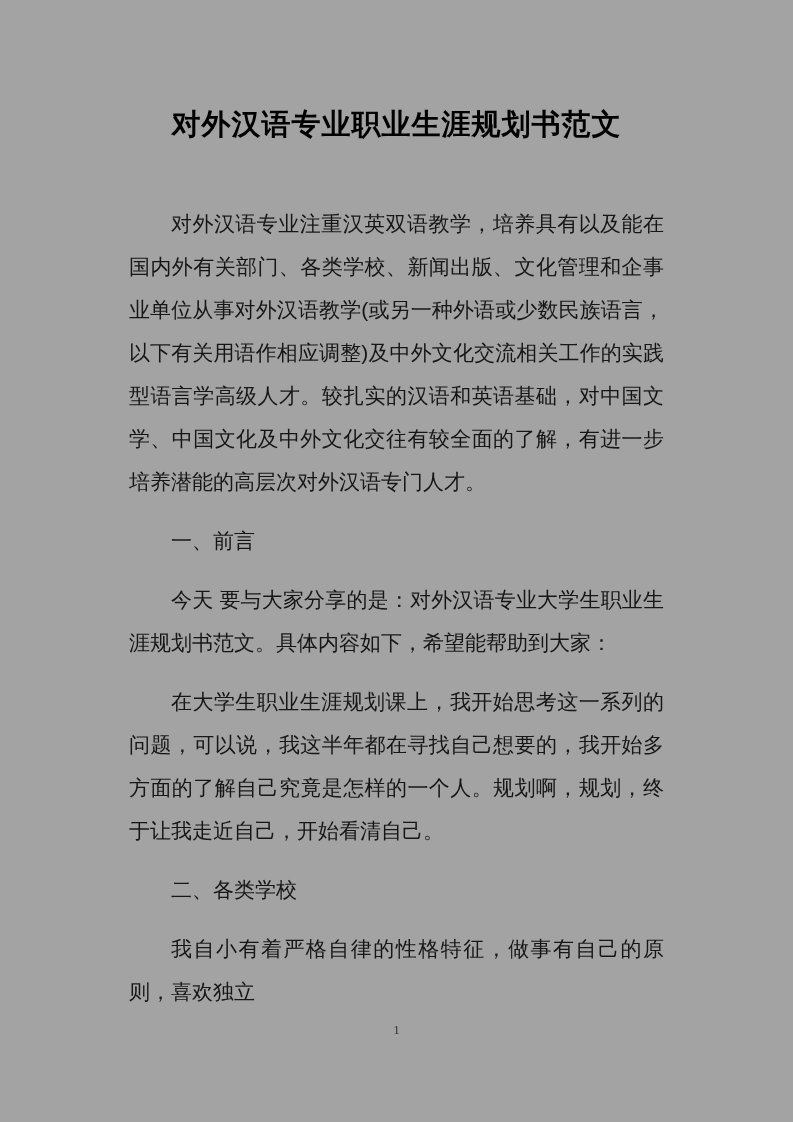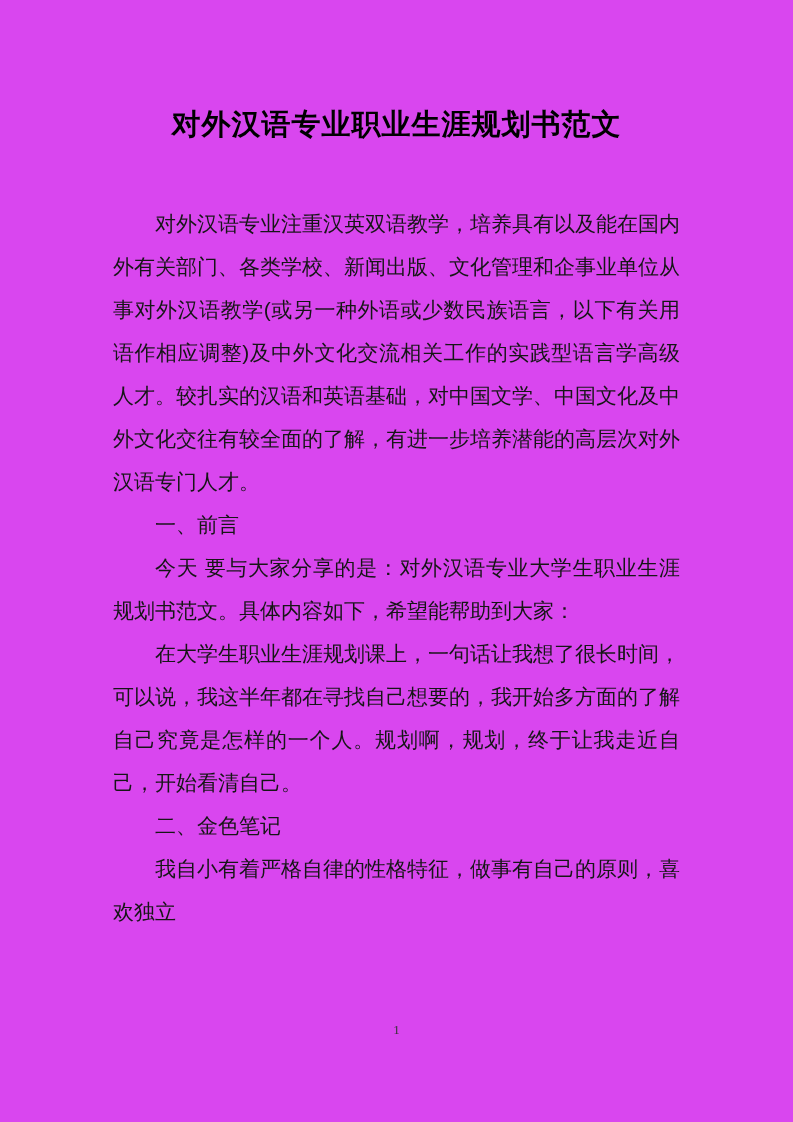--- a/index.html
+++ b/index.html
@@ -4,21 +4,21 @@
 <style>
   html, body {
     margin: 0;
     padding: 0;
     background: #ffffff;
   }
   .page {
     position: relative;
     width: 793px;
     height: 1122px;
-    background: #d946ef;
+    background: #a3a3a3;
     overflow: hidden;
     font-family: "Liberation Sans", sans-serif;
     box-sizing: border-box;
   }
   .doc-title {
     margin: 103px 40px 0 40px;
     text-align: center;
     font-size: 29px;
     line-height: 42px;
     font-weight: 700;
@@ -27,21 +27,21 @@
   }
   .doc-body {
     margin: 57px 113px 0 113px;
     font-size: 21px;
     line-height: 43px;
     color: #161616;
     text-align: justify;
     text-justify: inter-ideograph;
   }
   .doc-block {
-    margin: 0;
+    margin: 16px;
     padding: 0;
     text-indent: 2em;
     font-weight: 400;
   }
   .page-footer {
     position: absolute;
     left: 0;
     right: 0;
     top: 1022px;
     text-align: center;
@@ -55,20 +55,20 @@
 <body>
 
 <div class="page">
 
   <h1 class="doc-title">对外汉语专业职业生涯规划书范文</h1>
 
   <div class="doc-body">
     <p class="doc-block">对外汉语专业注重汉英双语教学，培养具有以及能在国内外有关部门、各类学校、新闻出版、文化管理和企事业单位从事对外汉语教学(或另一种外语或少数民族语言，以下有关用语作相应调整)及中外文化交流相关工作的实践型语言学高级人才。较扎实的汉语和英语基础，对中国文学、中国文化及中外文化交往有较全面的了解，有进一步培养潜能的高层次对外汉语专门人才。</p>
     <p class="doc-block">一、前言</p>
     <p class="doc-block">今天 要与大家分享的是：对外汉语专业大学生职业生涯规划书范文。具体内容如下，希望能帮助到大家：</p>
-    <p class="doc-block">在大学生职业生涯规划课上，一句话让我想了很长时间，可以说，我这半年都在寻找自己想要的，我开始多方面的了解自己究竟是怎样的一个人。规划啊，规划，终于让我走近自己，开始看清自己。</p>
-    <p class="doc-block">二、金色笔记</p>
+    <p class="doc-block">在大学生职业生涯规划课上，我开始思考这一系列的问题，可以说，我这半年都在寻找自己想要的，我开始多方面的了解自己究竟是怎样的一个人。规划啊，规划，终于让我走近自己，开始看清自己。</p>
+    <p class="doc-block">二、各类学校</p>
     <p class="doc-block">我自小有着严格自律的性格特征，做事有自己的原则，喜欢独立</p>
   </div>
 
   <div class="page-footer">1</div>
 
 </div>
 
 </body></html>

